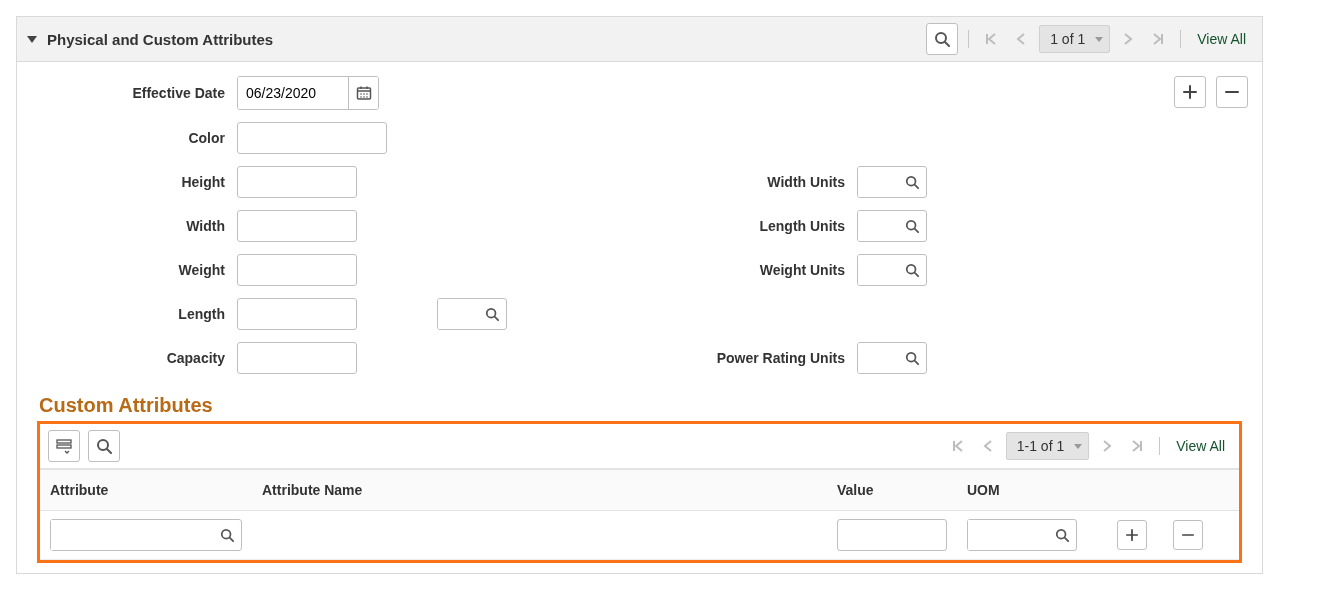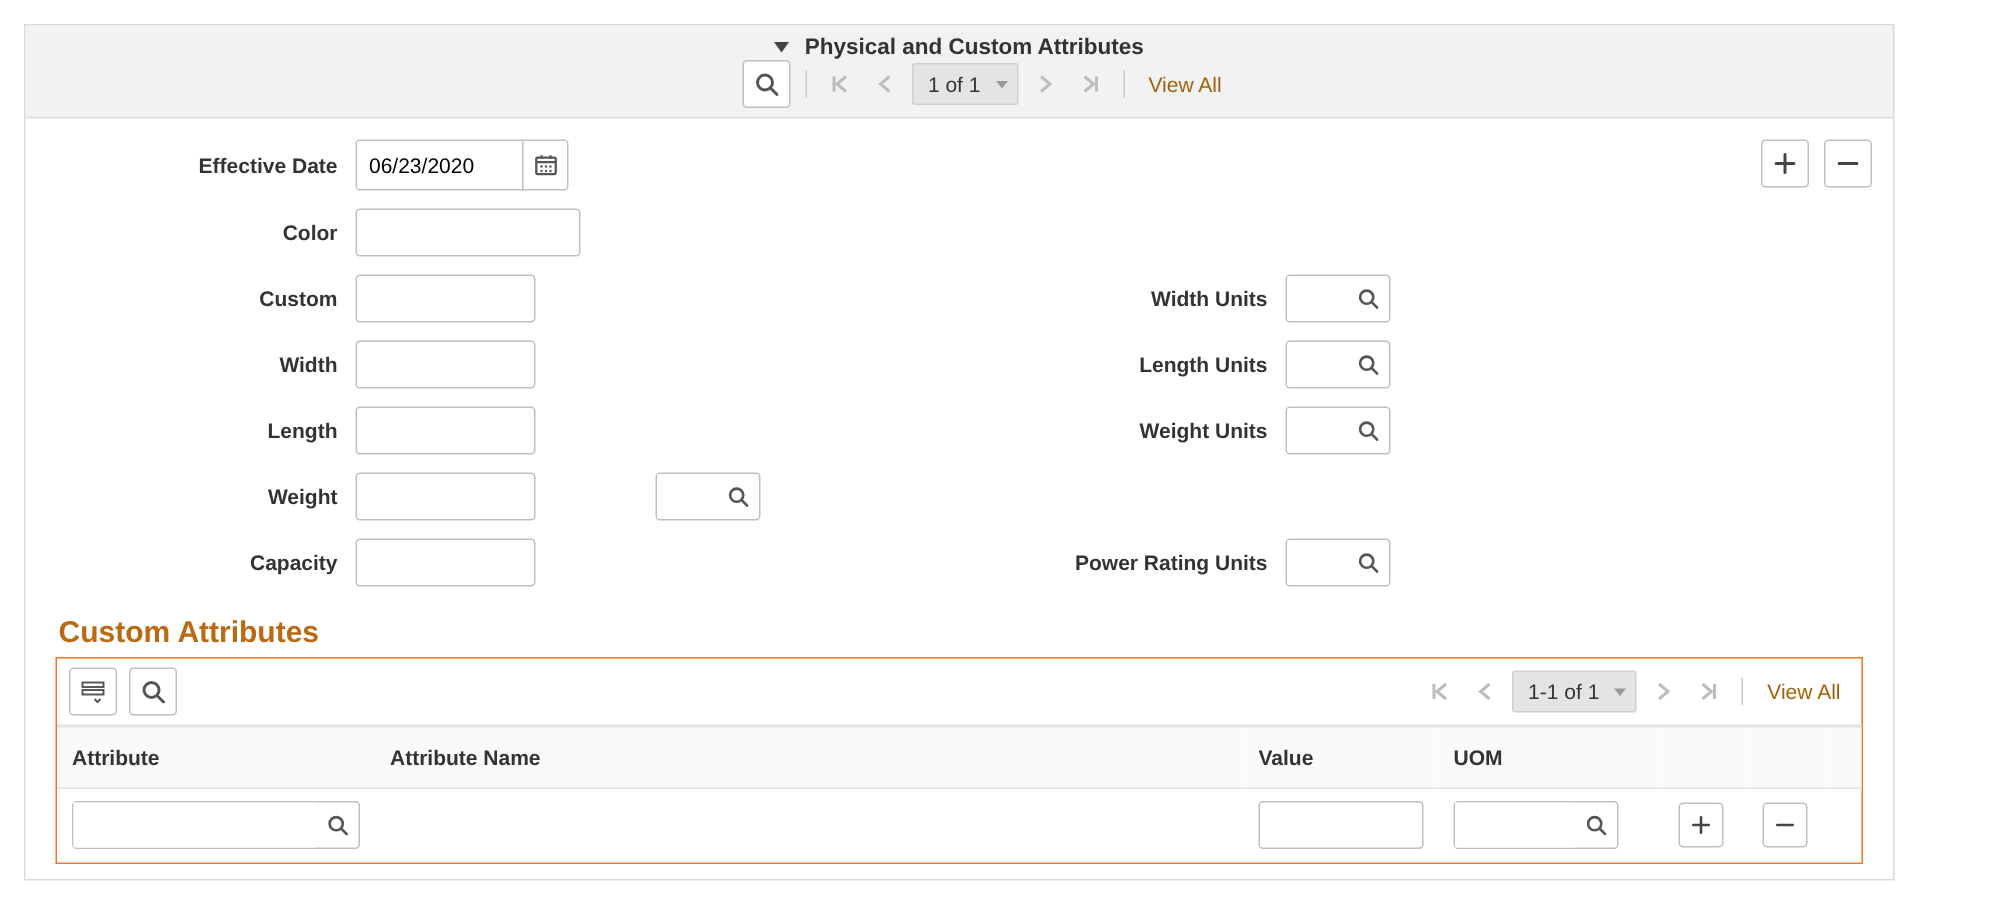--- a/index.html
+++ b/index.html
@@ -17,21 +17,20 @@
     width: 1247px;
   }
   .panel-header {
     background: #f2f2f2;
     border-bottom: 1px solid #d9d9d9;
     display: flex;
     align-items: center;
     justify-content: space-between;
     padding: 6px 10px;
     min-height: 44px;
-    flex-direction: column;
   }
   .panel-header-left {
     display: flex;
     align-items: center;
     gap: 10px;
   }
   .triangle-down {
     display: inline-block;
     width: 0; height: 0;
     border-left: 5px solid transparent;
@@ -82,21 +81,21 @@
     height: 28px;
     display: inline-flex;
     align-items: center;
     padding: 0 6px 0 10px;
     gap: 10px;
     min-width: 66px;
     justify-content: space-between;
   }
   .page-select .chev { color: #9e9e9e; }
   .viewall {
-    color: #a16207;
+    color: #14532d;
     cursor: pointer;
     padding: 0 6px;
   }
 
   .panel-body {
     padding: 14px 20px 4px 20px;
     position: relative;
     background: #fff;
   }
   .top-actions {
@@ -192,21 +191,21 @@
   }
 
   .subheading {
     color: #b86a15;
     font-weight: bold;
     font-size: 20px;
     margin: 8px 0 4px 2px;
   }
 
   .grid-wrap {
-    border: 1px solid #f97316;
+    border: 3px solid #f97316;
   }
   .grid-toolbar {
     display: flex;
     align-items: center;
     justify-content: space-between;
     padding: 6px 8px;
     border-bottom: 1px solid #e3e3e3;
     min-height: 44px;
   }
   .grid-toolbar-left { display: flex; gap: 8px; }
@@ -348,33 +347,33 @@
                   <circle cx="11" cy="12" r="0.8" fill="#555"></circle>
                 </svg>
             </span>
           </span>
         </div>
         <div class="frow">
           <span class="flabel">Color</span>
           <input class="finput w150" type="text" value="" style="">
         </div>
         <div class="frow">
-          <span class="flabel">Custom</span>
+          <span class="flabel">Height</span>
           <input class="finput w120" type="text" value="" style="">
         </div>
         <div class="frow">
           <span class="flabel">Width</span>
           <input class="finput w120" type="text" value="" style="">
         </div>
         <div class="frow">
+          <span class="flabel">Weight</span>
+          <input class="finput w120" type="text" value="" style="">
+        </div>
+        <div class="frow">
           <span class="flabel">Length</span>
-          <input class="finput w120" type="text" value="" style="">
-        </div>
-        <div class="frow">
-          <span class="flabel">Weight</span>
           <input class="finput w120" type="text" value="" style="">
         </div>
         <div class="frow">
           <span class="flabel">Capacity</span>
           <input class="finput w120" type="text" value="" style="">
         </div>
       </div>
 
       <div class="col2">
         <div class="frow" style="height:34px; margin-bottom:12px;"></div>

